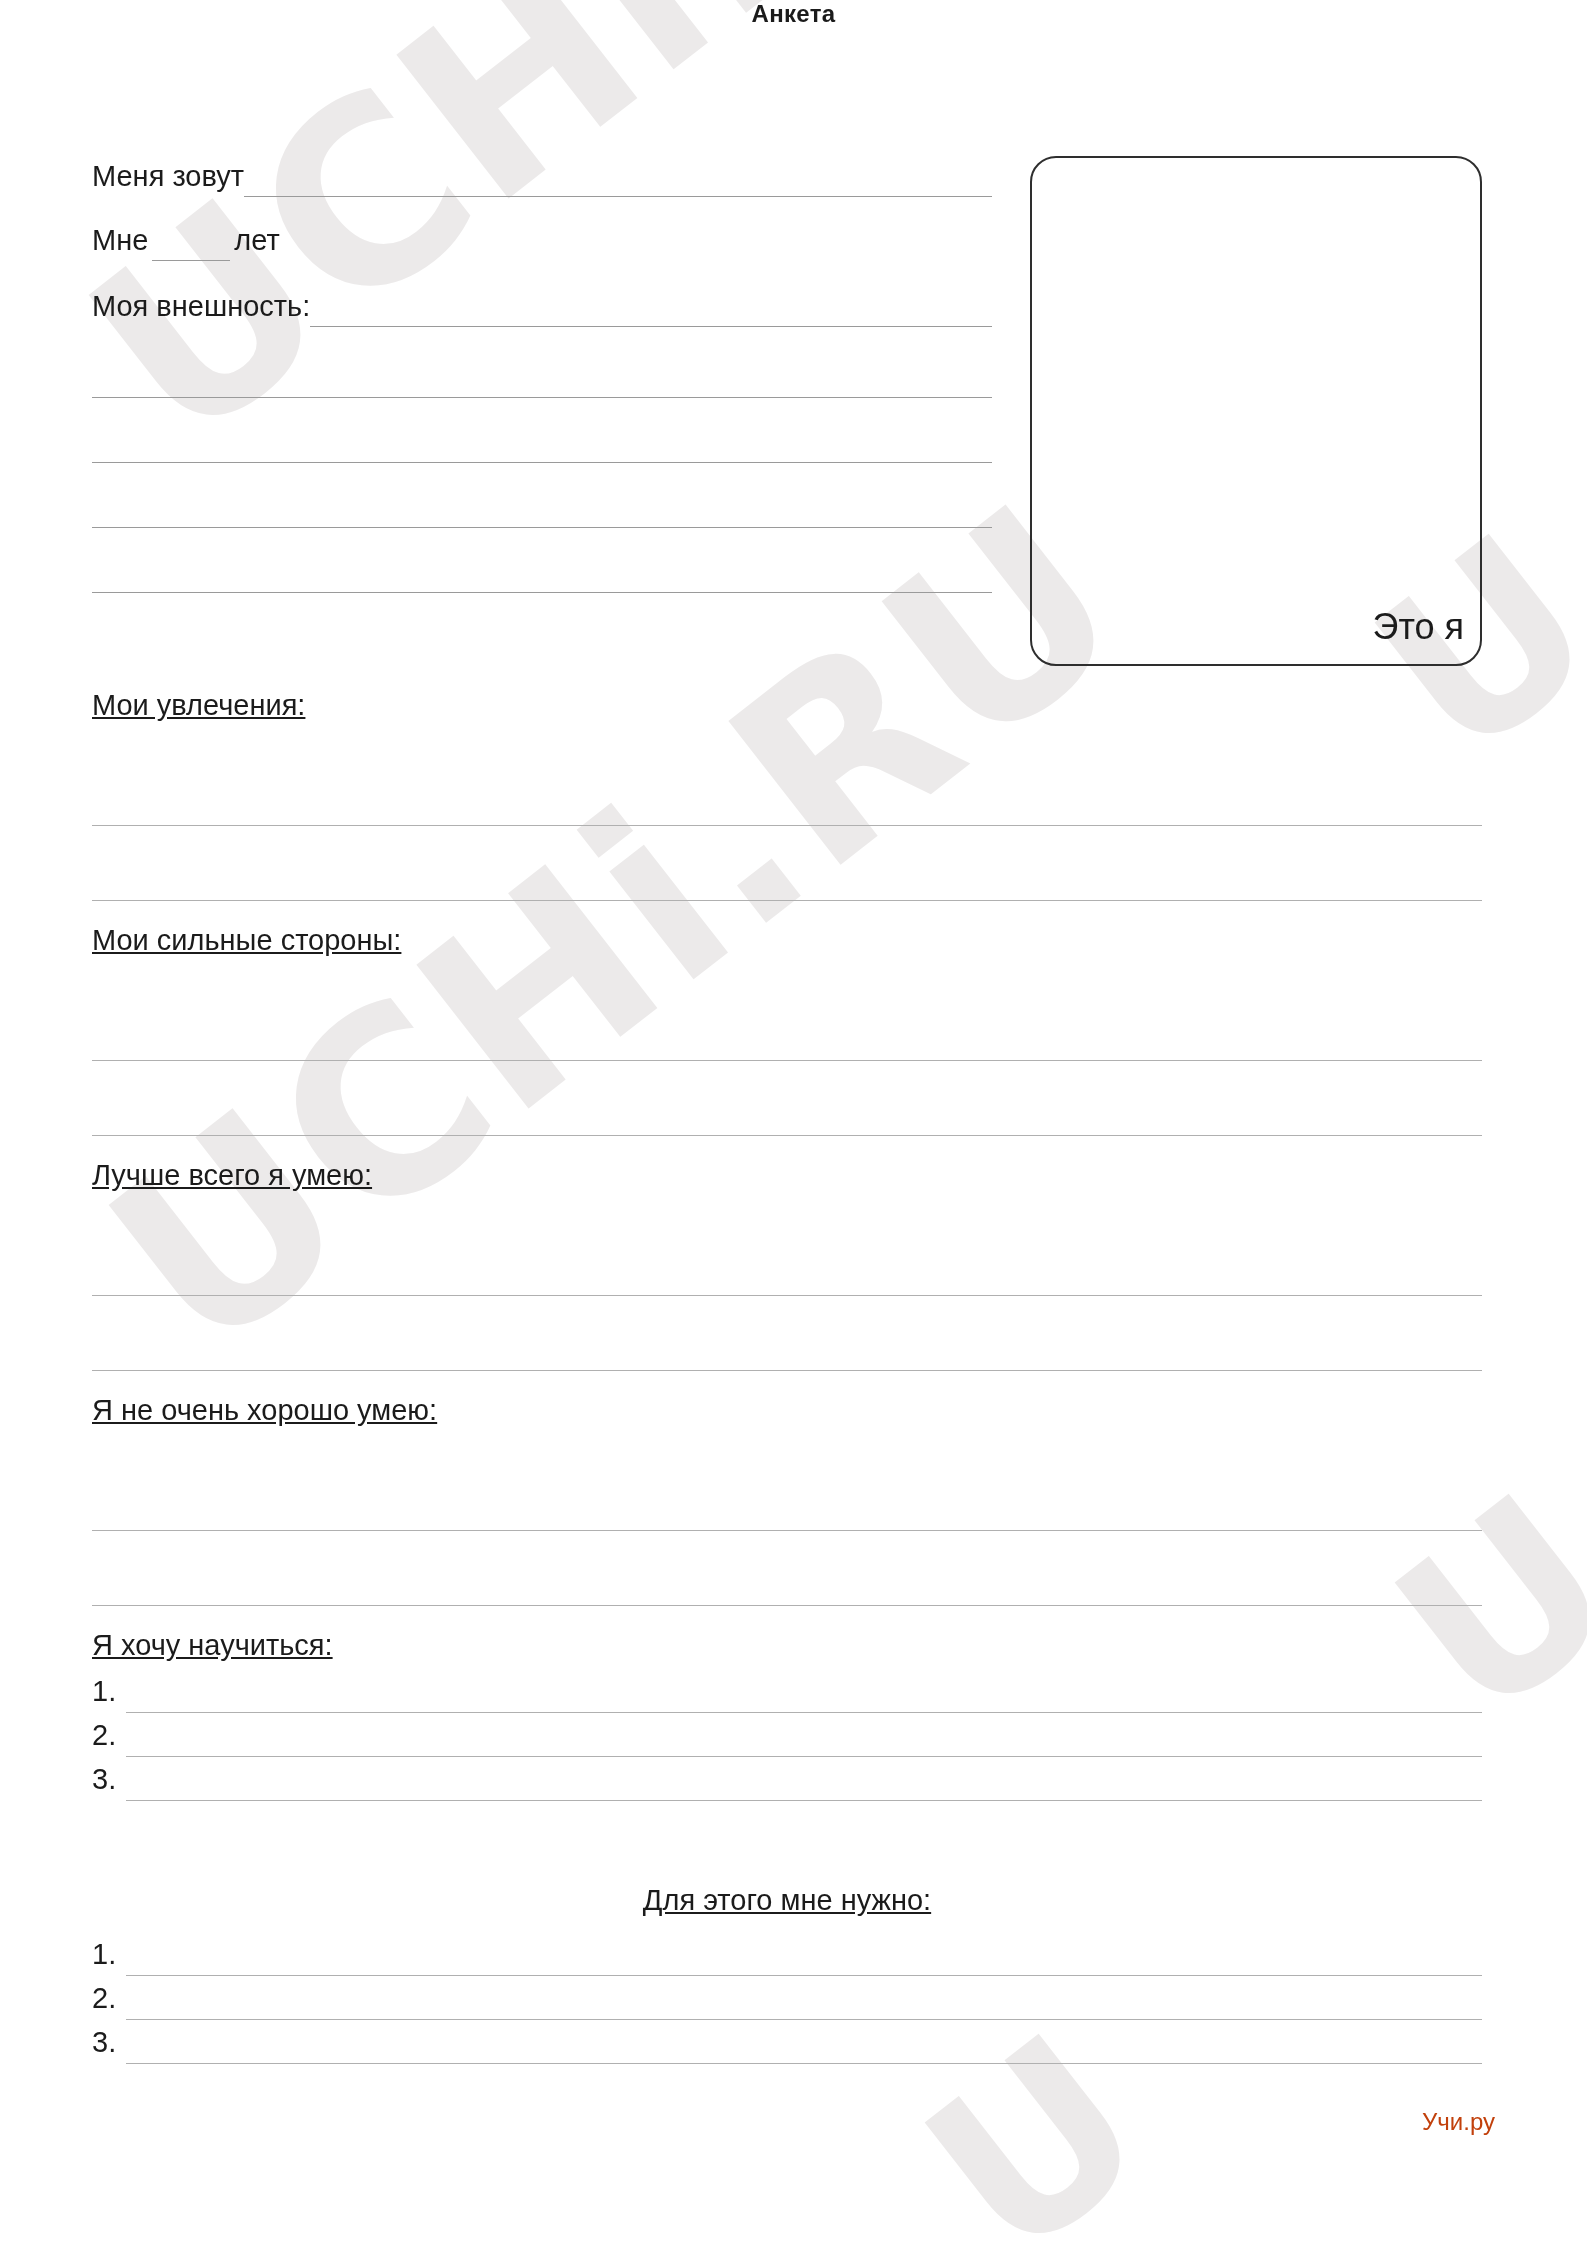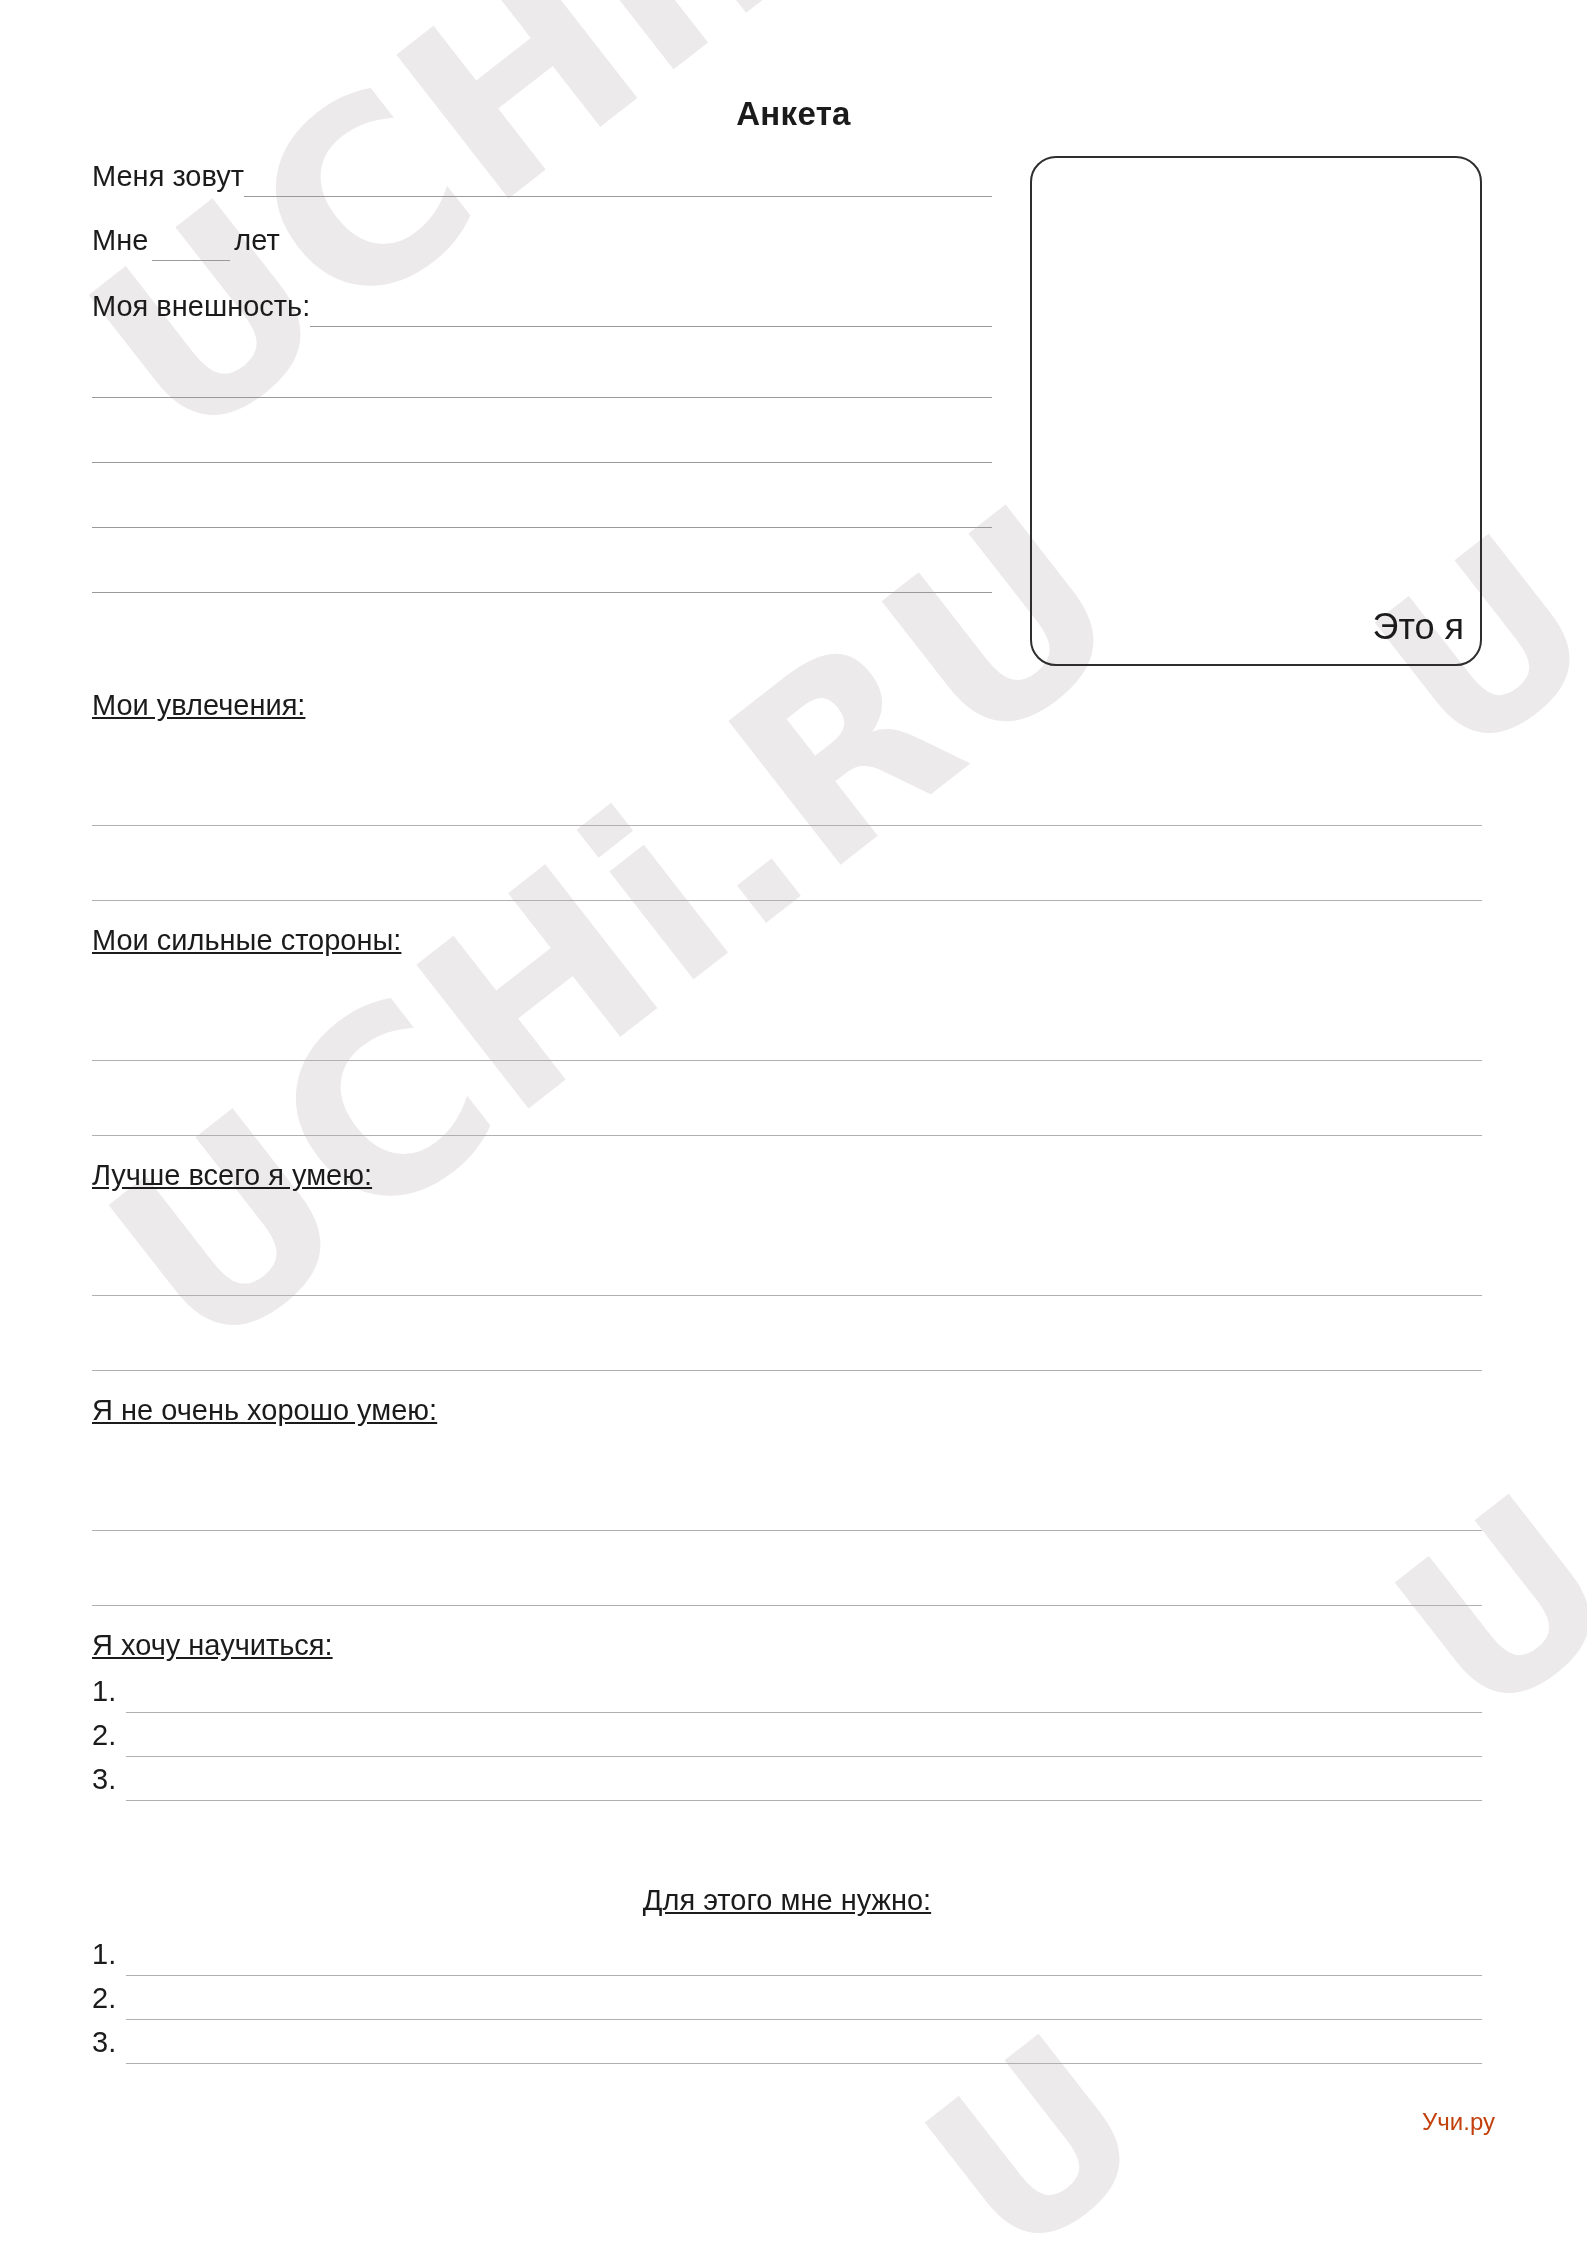--- a/index.html
+++ b/index.html
@@ -73,24 +73,23 @@
 
   
   .content {
     position: relative;
     z-index: 2;
     padding: 0;
   }
 
   .doc-title {
     text-align: center;
-    font-size: 33px;
+    font-size: 24px;
     font-weight: 700;
     margin: 0;
-    padding-top: 95px;
     letter-spacing: 0.3px;
   }
 
   .left-col {
     position: absolute;
     left: 92px;
     top: 155px;
     width: 900px;
   }
 

